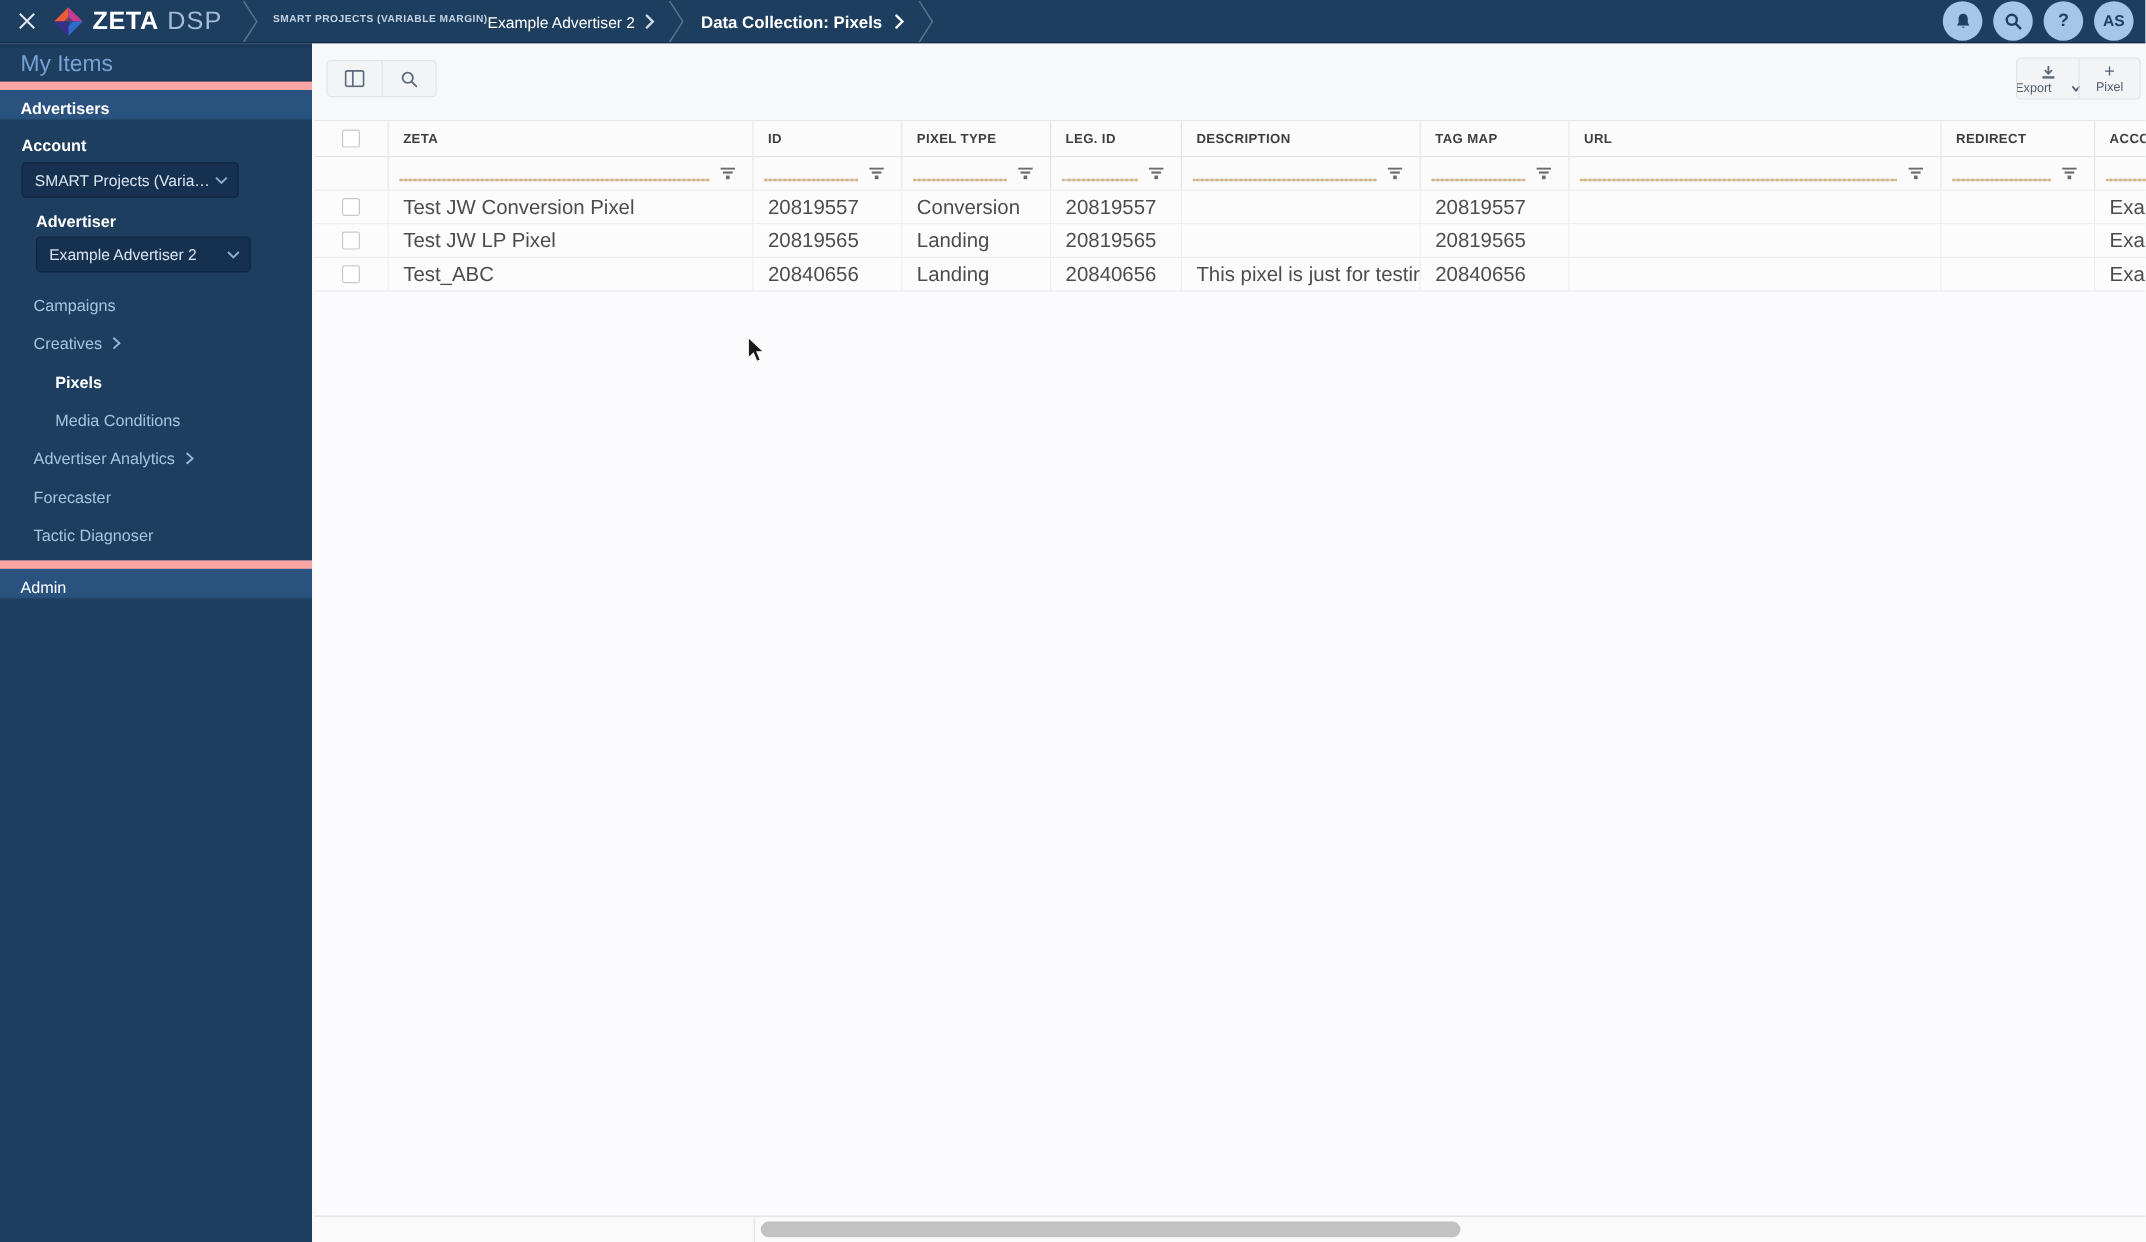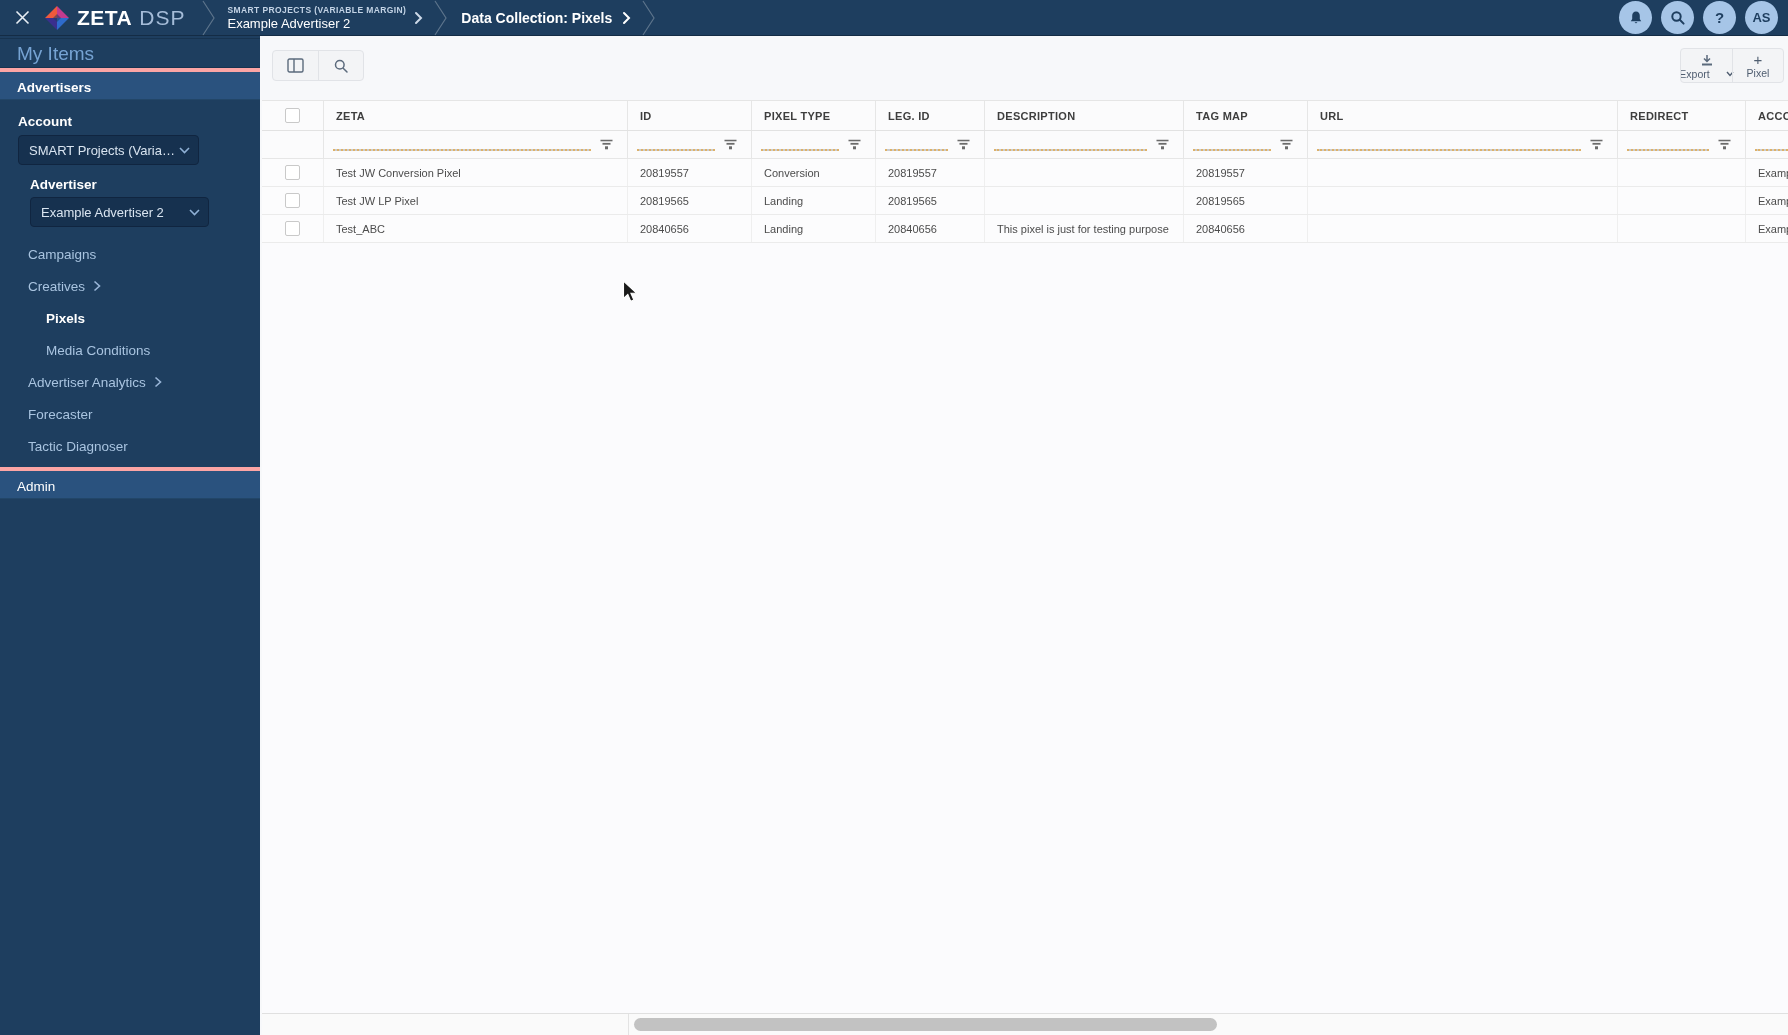--- a/index.html
+++ b/index.html
@@ -11,21 +11,21 @@
   .topbar {
     position:absolute; left:0; top:0; width:100%; height:36px;
     background:#1e3e5f; display:flex; align-items:center;
     border-bottom:1px solid #142c45; z-index:30;
   }
   .close-btn { width:44px; display:flex; justify-content:center; align-items:center; cursor:pointer; }
   .brand { display:flex; align-items:center; gap:7px; padding-right:16px; }
   .brand-zeta { color:#ffffff; font-weight:800; font-size:21px; letter-spacing:.5px; }
   .brand-dsp  { color:#a5bcd8; font-weight:500; font-size:21px; letter-spacing:1px; }
   .crumb-sep { flex:0 0 auto; }
-  .crumb-block { display:flex; flex-direction:column; justify-content:space-between; margin:0 6px 0 10px; }
+  .crumb-block { display:flex; justify-content:space-between; margin:0 6px 0 10px; }
   .crumb-small { font-size:8.5px; letter-spacing:.4px; color:#c3d3e5; font-weight:700; }
   .crumb-main  { font-size:13px; color:#ffffff; margin-top:1px; }
   .crumb-page  { font-size:14px; font-weight:700; color:#ffffff; margin:0 8px 0 12px; }
   .crumb-chev  { margin:0 10px 0 2px; display:flex; align-items:center; }
   .topbar-right { margin-left:auto; display:flex; align-items:center; gap:9px; padding-right:10px; }
   .tb-circle {
     width:33px; height:33px; border-radius:50%; background:#a6c5e7;
     display:flex; align-items:center; justify-content:center;
     color:#1e3e5f; font-weight:700; font-size:13px; cursor:pointer; flex:0 0 auto;
   }
@@ -33,21 +33,21 @@
   
   .sidebar { position:absolute; left:0; top:36px; width:260px; bottom:0; background:#1e3e5f; z-index:20; }
   .side-myitems {
     margin-top:2px; height:30px; line-height:30px; padding-left:17px;
     color:#76a3d3; font-size:19px; border-top:1px solid #17334f;
     border-bottom:1px solid #17334f; cursor:pointer;
   }
   .side-band {
     height:32px; line-height:32px; padding-left:17px; background:#2a527e;
     color:#ffffff; font-weight:700; font-size:13.5px;
-    border-top:4px solid #fca5a5; border-bottom:1px solid #224668; cursor:pointer;
+    border-top:7px solid #fca5a5; border-bottom:1px solid #224668; cursor:pointer;
   }
   .side-label { color:#ffffff; font-weight:700; font-size:13.5px; height:16px; }
   .lbl-account { margin:14px 0 0 18px; }
   .lbl-advertiser { margin:12px 0 0 30px; }
   .dropdown {
     height:30px; background:#16314f; border:1px solid #102档540;
     border:1px solid #102540; border-radius:4px; display:flex; align-items:center;
     padding:0 8px 0 10px; cursor:pointer;
   }
   .dd-account { margin:5px 0 0 18px; width:181px; }
@@ -77,21 +77,21 @@
     gap:1px; cursor:pointer; padding-top:2px;
   }
   .stack-btn + .stack-btn { border-left:1px solid #e1e3e7; }
   .stack-label { font-size:10.5px; color:#4f5d70; display:flex; align-items:center; gap:16px; }
 
   
   .grid { position:absolute; left:2px; right:0; top:64px; bottom:0; background:#fbfbfd; border-top:1px solid #e5e5e5; }
   .g-row { display:flex; align-items:stretch; }
   .cell {
     display:flex; align-items:center; padding:0 12px; border-right:1px solid #efefef;
-    font-size:11px; color:#4c4c4c; overflow:hidden; white-space:nowrap; flex:0 0 auto;
+    font-size:17px; color:#4c4c4c; overflow:hidden; white-space:nowrap; flex:0 0 auto;
   }
   .c0 { width:62px; justify-content:center; padding:0; }
   .c1 { width:304px; } .c2 { width:124px; } .c3 { width:124px; } .c4 { width:109px; }
   .c5 { width:199px; } .c6 { width:124px; } .c7 { width:310px; } .c8 { width:128px; }
   .c9 { width:170px; border-right:none; }
   .g-header { height:30px; background:#fbfbfc; border-bottom:1px solid #e2e2e2; }
   .g-header .cell { font-size:11px; font-weight:700; color:#3e3e3e; letter-spacing:.3px; border-right:1px solid #e6e6e6; }
   .g-filter { height:28px; background:#fbfbfc; border-bottom:1px solid #e6e6e6; }
   .g-filter .cell { position:relative; border-right:1px solid #e6e6e6; }
   .filter-line {

